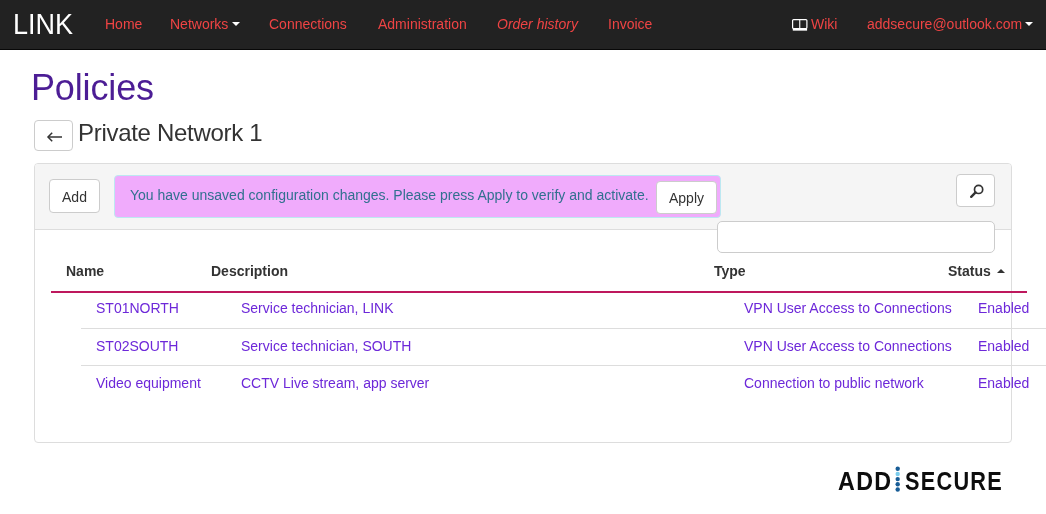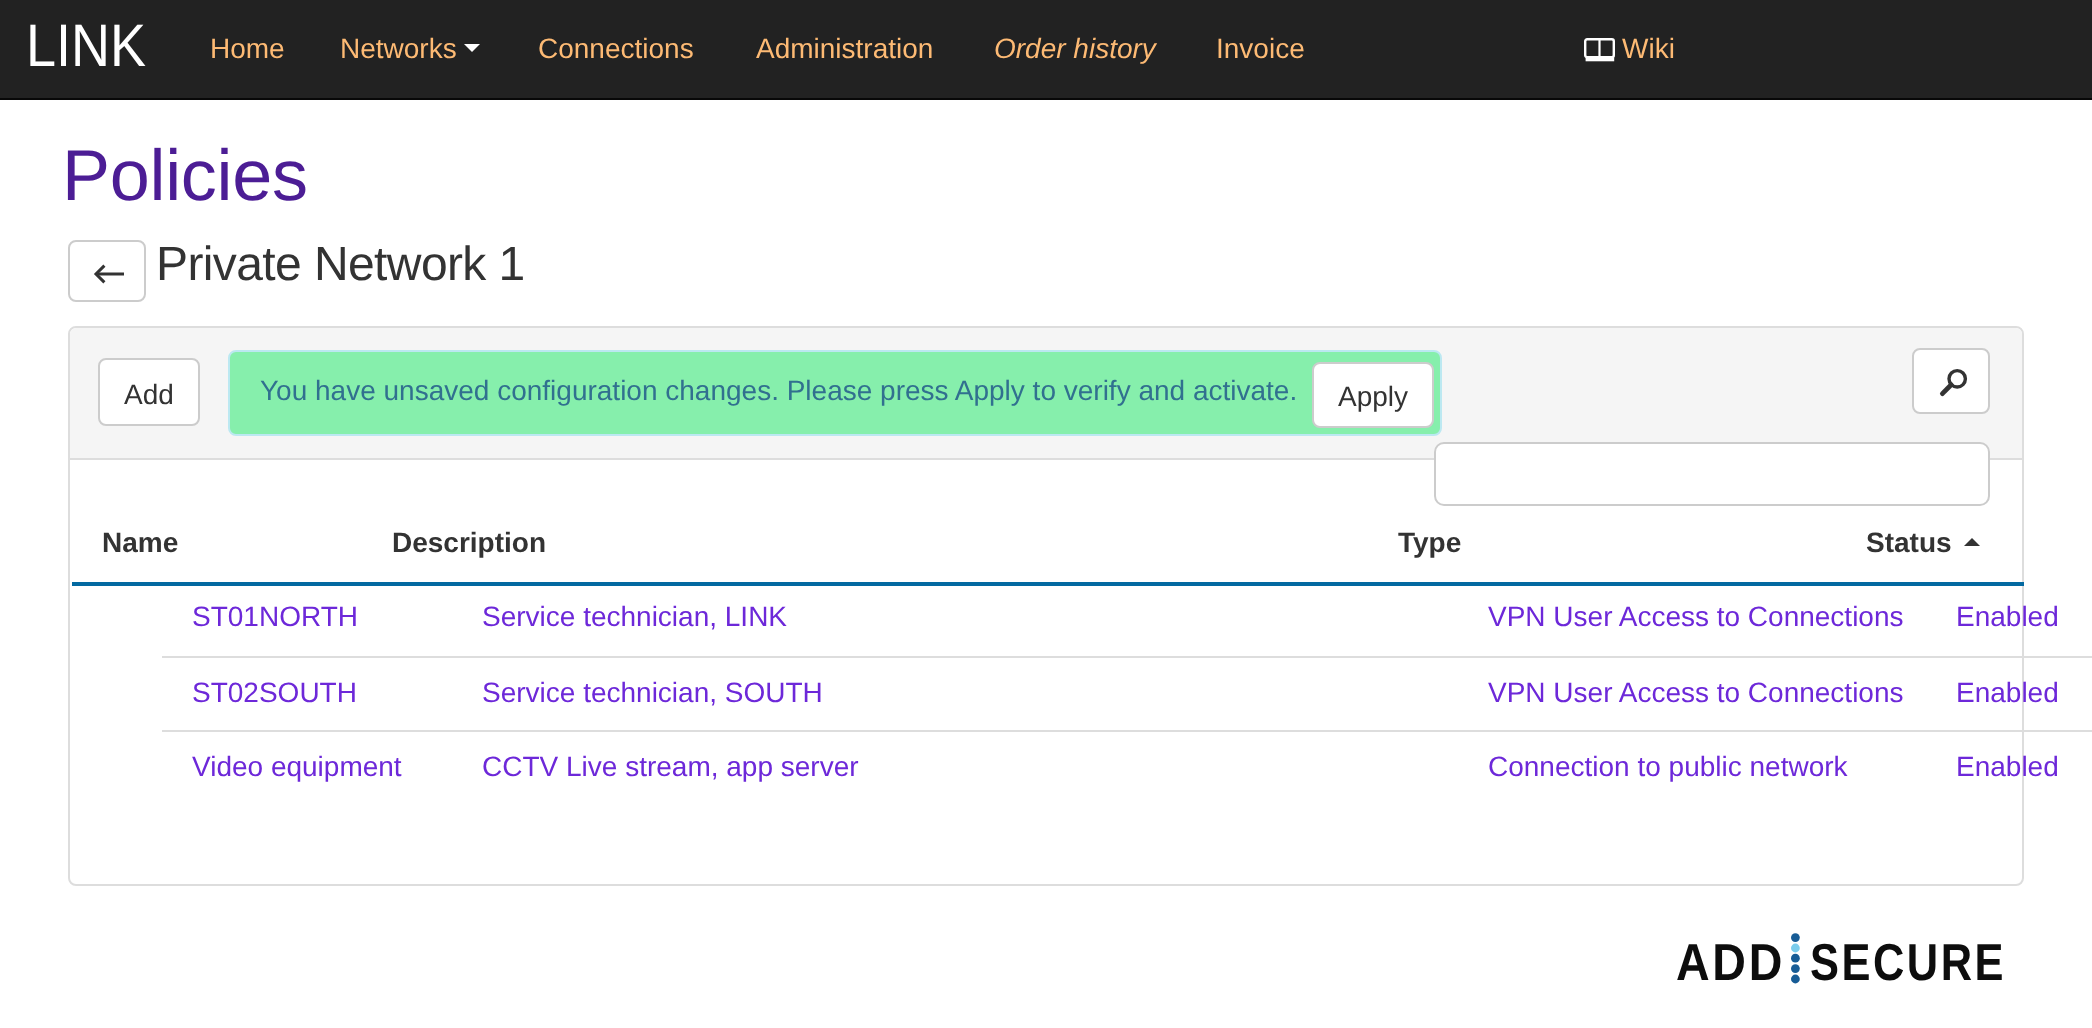--- a/index.html
+++ b/index.html
@@ -2,48 +2,48 @@
 <html><head>
 <meta charset="utf-8">
 <style>
 * { margin:0; padding:0; box-sizing:border-box; }
 html,body { width:1046px; height:514px; background:#fff; font-family:"Liberation Sans",sans-serif; overflow:hidden; }
 body { position:relative; }
 
 
 #nav { position:absolute; left:0; top:0; width:1046px; height:50px; background:#222; border-bottom:1px solid #080808; }
 #nav .brand { position:absolute; left:13px; top:7px; font-size:30px; color:#fff; transform:scaleX(0.9); transform-origin:0 0; }
-.navitem { position:absolute; top:16px; font-size:14px; color:#fdba74; white-space:nowrap; }
+.navitem { position:absolute; top:16px; font-size:14px; color:#ef4444; white-space:nowrap; }
 .caret { display:inline-block; width:0; height:0; border-top:4px solid #fff; border-left:4px solid transparent; border-right:4px solid transparent; vertical-align:middle; margin-left:4px; margin-top:-2px; }
 
 
 #h1 { position:absolute; left:31px; top:67px; font-size:36px; letter-spacing:-0.15px; color:#4c1d95; }
 #backbtn { position:absolute; left:34px; top:120px; width:39px; height:31px; background:#fff; border:1px solid #ccc; border-radius:4px; }
 #h2 { position:absolute; left:78px; top:119px; font-size:24px; letter-spacing:-0.3px; color:#333; }
 
 
 #panel { position:absolute; left:34px; top:163px; width:978px; height:280px; border:1px solid #ddd; border-radius:4px; background:#fff; }
 #phead { position:absolute; left:0; top:0; width:976px; height:66px; background:#f5f5f5; border-bottom:1px solid #ddd; border-radius:3px 3px 0 0; }
 
 .btn { position:absolute; background:#fff; border:1px solid #ccc; border-radius:4px; color:#333; font-size:14px; text-align:center; }
 #addbtn { left:14px; top:15px; width:51px; height:34px; line-height:35px; }
-#alert { position:absolute; left:79px; top:11px; width:607px; height:43px; background:#86efac; border:1px solid #bce8f1; border-radius:4px; color:#31708f; font-size:14px; }
+#alert { position:absolute; left:79px; top:11px; width:607px; height:43px; background:#f0abfc; border:1px solid #bce8f1; border-radius:4px; color:#31708f; font-size:14px; }
 #alert .txt { position:absolute; left:15px; top:11px; }
 #applybtn { left:541px; top:5px; width:61px; height:33px; line-height:33px; }
 #searchbtn { left:921px; top:10px; width:39px; height:33px; }
 #searchbtn svg { position:absolute; left:12px; top:9px; }
 
 
 #popinput { position:absolute; left:717px; top:221px; width:278px; height:32px; background:#fff; border:1px solid #ccc; border-radius:5px; }
 
 
 .trow { position:absolute; left:1px; width:976px; height:37px; font-size:14px; color:#6d28d9;margin-left:45px; }
 .trow div { position:absolute; top:9px; white-space:nowrap; }
 .c1 { left:15px; } .c2 { left:160px; } .c3 { left:663px; } .c4 { left:897px; }
-#thead { position:absolute; left:1px; top:90px; width:976px; height:39px; font-weight:bold; font-size:14px; color:#333; border-bottom:2px solid #0369a1;padding-left:40px; }
+#thead { position:absolute; left:16px; top:90px; width:976px; height:39px; font-weight:bold; font-size:14px; color:#333; border-bottom:2px solid #be185d;padding-left:40px; }
 #thead div { position:absolute; top:9px; }
 .sortcaret { display:inline-block; width:0; height:0; border-bottom:4px solid #333; border-left:4px solid transparent; border-right:4px solid transparent; vertical-align:middle; margin-left:6px; margin-top:-2px; }
 .rborder { border-top:1px solid #ddd;text-align:right; }
 
 
 #logo { position:absolute; left:838px; top:460px; }
 </style>
 </head>
 <body>
 
@@ -53,20 +53,21 @@
   <div class="navitem" style="left:170px;">Networks<span class="caret"></span></div>
   <div class="navitem" style="left:269px;">Connections</div>
   <div class="navitem" style="left:378px;">Administration</div>
   <div class="navitem" style="left:497px;font-style:italic;">Order history</div>
   <div class="navitem" style="left:608px;">Invoice</div>
   <div class="navitem" style="left:792px;"><svg width="16" height="12" viewBox="0 0 16 12" style="vertical-align:-2px;margin-right:3px;">
         <rect x="0.6" y="0.6" width="14.3" height="9.0" rx="1" fill="none" stroke="#fff" stroke-width="1.2"></rect>
         <line x1="7.75" y1="1" x2="7.75" y2="9.6" stroke="#fff" stroke-width="1.1"></line>
         <line x1="0.8" y1="10.8" x2="15.1" y2="10.8" stroke="#fff" stroke-width="1.7"></line>
       </svg>Wiki</div>
+  <div class="navitem" style="left:867px;">addsecure@outlook.com<span class="caret" style="margin-left:3px;"></span></div>
 </div>
 
 <div id="h1">Policies</div>
 <div id="backbtn">
     <svg width="17" height="12" viewBox="0 0 17 12" style="position:absolute;left:11px;top:10px;">
       <line x1="16" y1="6" x2="2" y2="6" stroke="#333" stroke-width="1.5"></line>
       <path d="M6.2 1.8 L2 6 L6.2 10.2" fill="none" stroke="#333" stroke-width="1.5"></path>
     </svg>
   </div>
 <div id="h2">Private Network 1</div>

